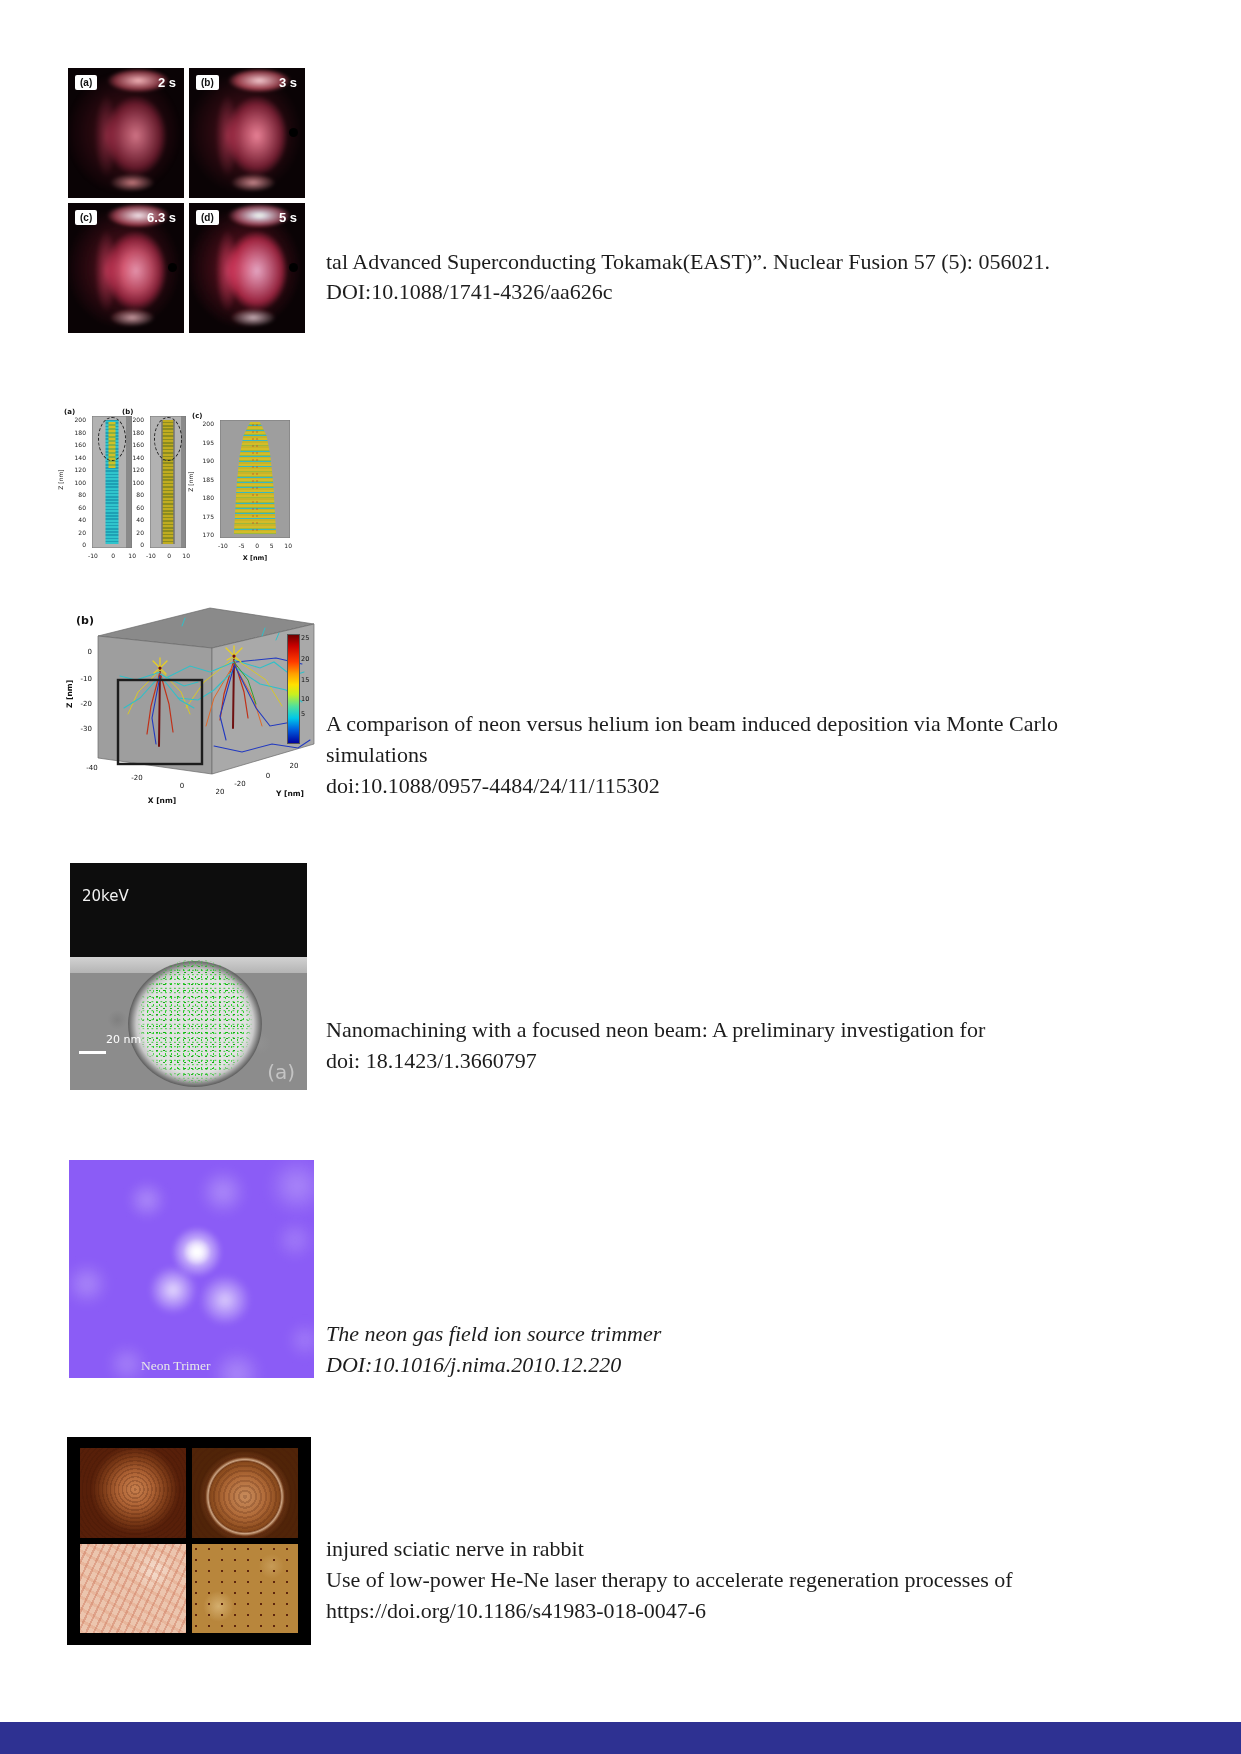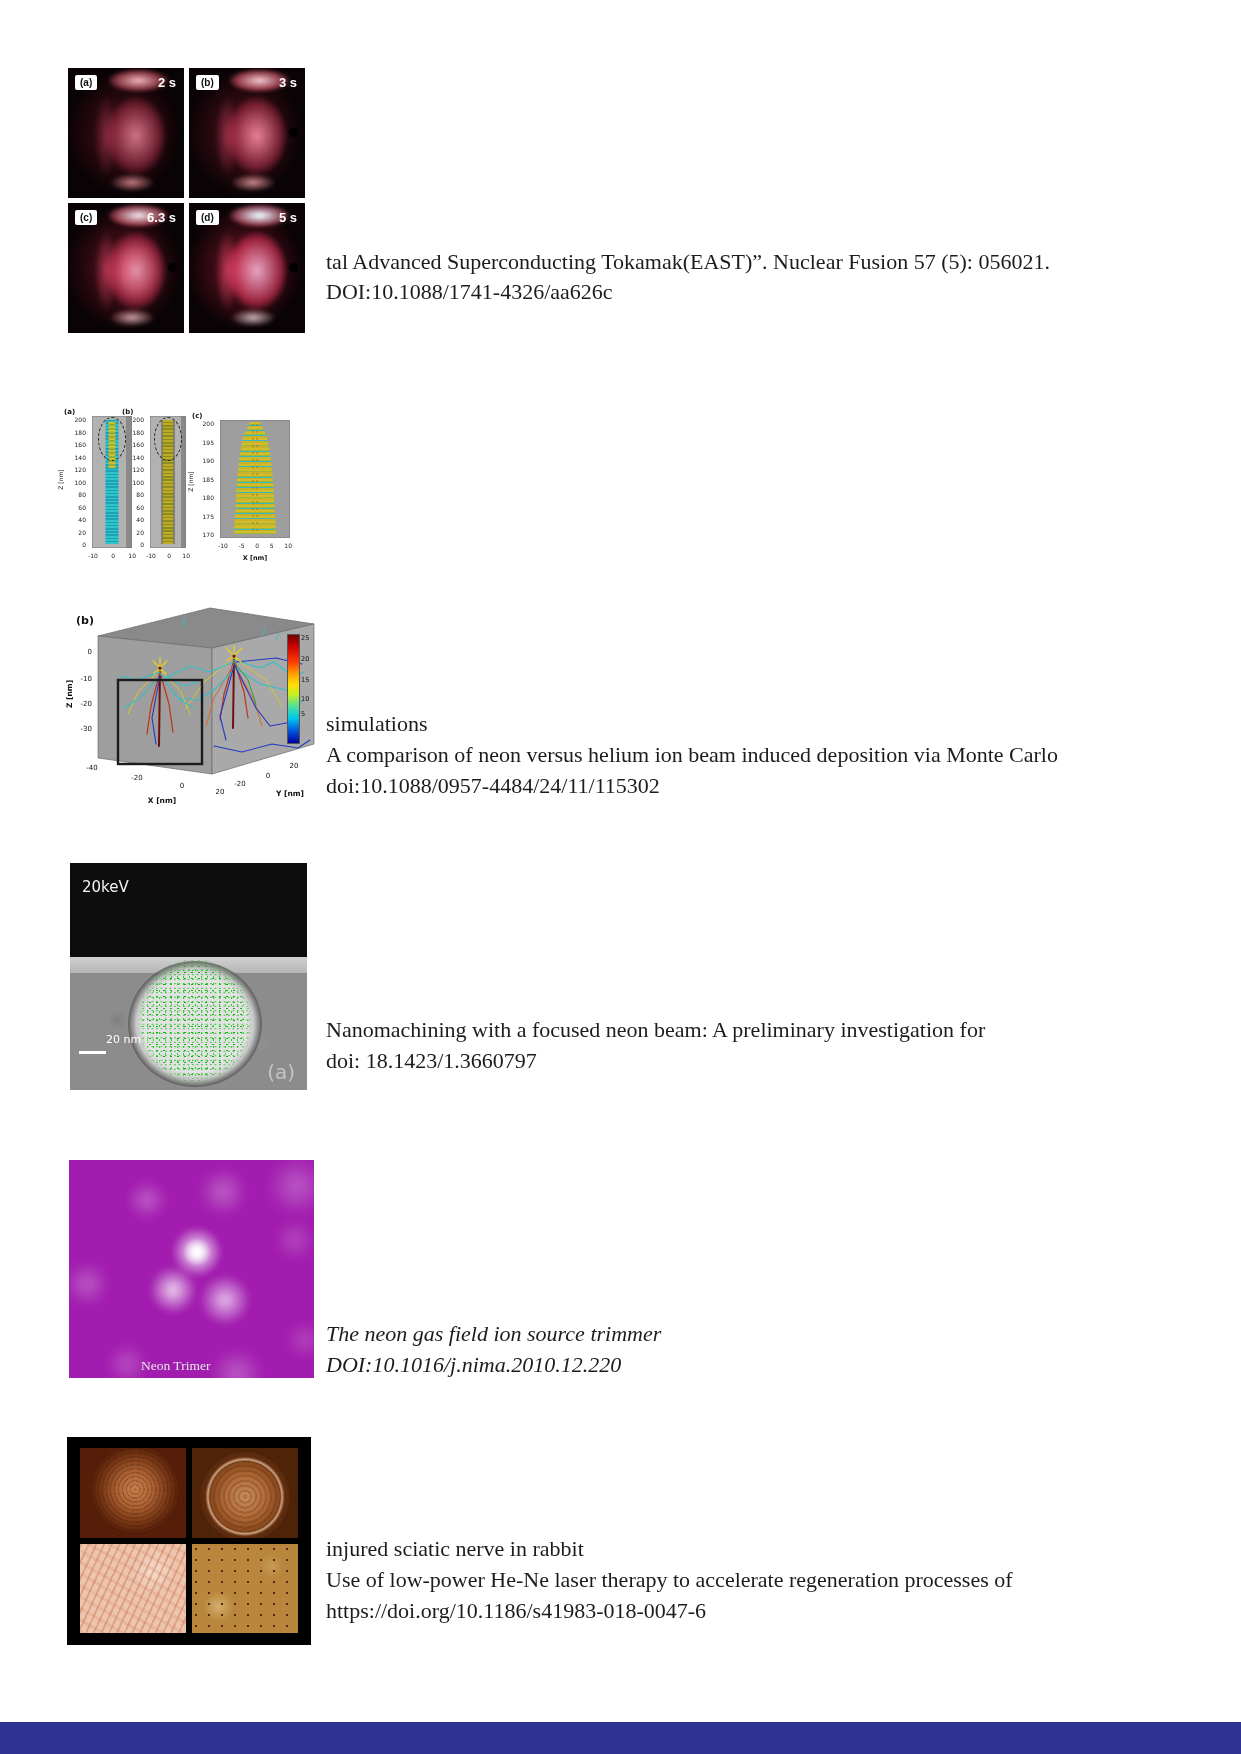--- a/index.html
+++ b/index.html
@@ -96,27 +96,27 @@
   .beam-halo { position:absolute; left:58px; top:98px; width:134px; height:126px; border-radius:50%;
       background:radial-gradient(ellipse at center,#e2e2e2 0 55%,#c8c8c8 62%,rgba(90,90,90,.8) 70%,rgba(140,140,140,0) 78%); }
   .beam-green { position:absolute; left:68px; top:96px; width:114px; height:124px; border-radius:48%;
       background-image:radial-gradient(circle 1.1px at 2px 2px,#7a3c12 60%,transparent 61%),
                        radial-gradient(circle 1.2px at 1px 2px,#1cc41c 60%,transparent 61%),
                        radial-gradient(circle 1.1px at 3.5px 4px,#2ad42a 60%,transparent 61%),
                        radial-gradient(circle 1px at 5px 1.5px,#14aa14 60%,transparent 61%);
       background-size:9px 8px,4.5px 4.5px,6px 7px,7px 6px;
       -webkit-mask-image:radial-gradient(ellipse,#000 60%,transparent 74%);
       mask-image:radial-gradient(ellipse,#000 60%,transparent 74%); }
-  .kev  { position:absolute; left:12px; top:15px; color:#f2f2f2; font:15px "DejaVu Sans", sans-serif; z-index:3; }
+  .kev  { position:absolute; left:12px; top:24px; color:#f2f2f2; font:15px "DejaVu Sans", sans-serif; z-index:3; }
   .nm20 { position:absolute; left:9px; top:170px; color:#fff; font:11px "DejaVu Sans", sans-serif; z-index:3;margin-left:27px; }
   .nmbar{ position:absolute; left:9px; top:188px; width:27px; height:3px; background:#fff; z-index:3; }
   .beam-a { position:absolute; right:12px; bottom:6px; color:#c4c4c4; font:20px "DejaVu Sans", sans-serif; z-index:3; }
 
   
-  .trimer { position:absolute; left:69px; top:1160px; width:245px; height:218px; background:#a21caf; overflow:hidden; }
+  .trimer { position:absolute; left:69px; top:1160px; width:245px; height:218px; background:#8b5cf6; overflow:hidden; }
   .blob { position:absolute; border-radius:50%; }
   .trimer-caption { position:absolute; left:72px; top:198px; color:#e8e8e8; font:13.5px "Liberation Serif", serif; z-index:2; }
 
   
   .histo { position:absolute; left:67px; top:1437px; width:244px; height:208px; background:#000; }
   .histo-grid { position:absolute; left:13px; top:11px; right:13px; bottom:12px;
       display:grid; grid-template-columns:1fr 1fr; grid-template-rows:1fr 1fr; gap:6px; }
   .h-tl { background-image:repeating-radial-gradient(circle at 52% 46%, rgba(60,20,5,.22) 0 1.5px, transparent 1.5px 4px),
       radial-gradient(circle 44px at 52% 46%, #c8804e 0%, #ad6234 40%, #7e3c18 72%, #571f09 100%);
       background-color:#571f09; }
@@ -293,22 +293,22 @@
   </div>
   <div class="colorbar">
     <div class="cb-bar"></div>
     <span class="cb-t" style="top:2px;">25</span>
     <span class="cb-t" style="top:23px;">20</span>
     <span class="cb-t" style="top:44px;">15</span>
     <span class="cb-t" style="top:63px;">10</span>
     <span class="cb-t" style="top:78px;">5</span>
   </div>
   <div class="cite c2">
+      <span>A comparison of neon versus helium ion beam induced deposition via Monte Carlo</span>
       <span>simulations</span>
-      <span>A comparison of neon versus helium ion beam induced deposition via Monte Carlo</span>
       <span>doi:10.1088/0957-4484/24/11/115302</span>
     </div>
 
   <div class="beam">
     <div class="beam-black"></div>
     <div class="beam-band"></div>
     <div class="beam-gray"></div>
     <div class="beam-halo"></div>
     <div class="beam-green"></div>
     <span class="kev">20keV</span>

